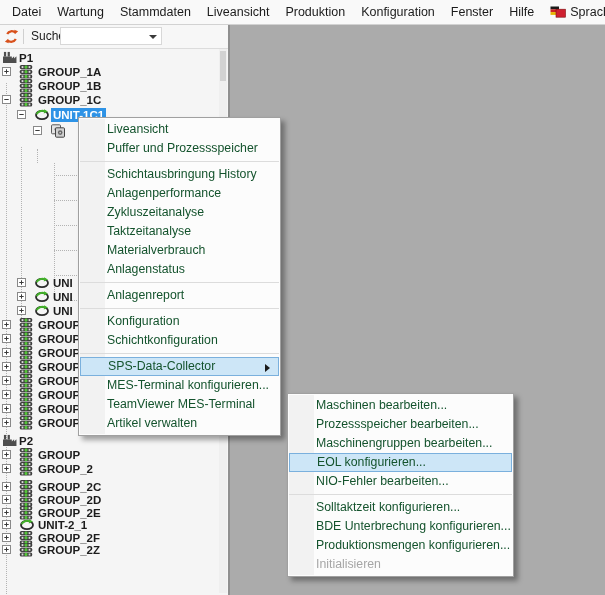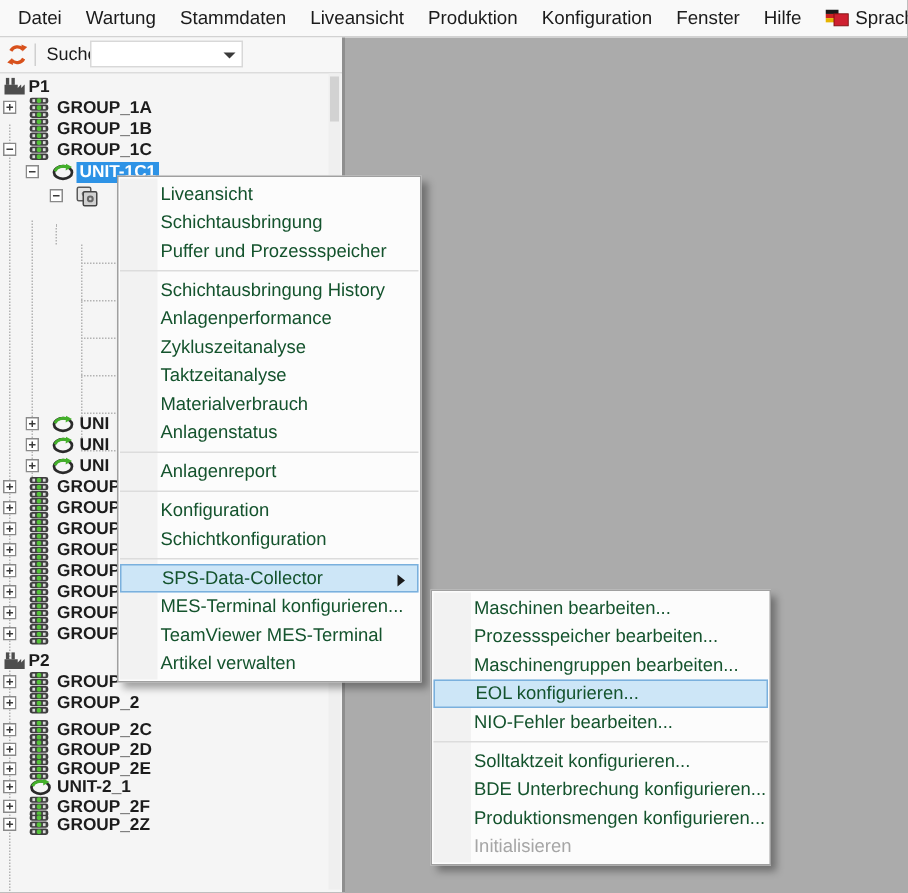--- a/index.html
+++ b/index.html
@@ -786,21 +786,20 @@
       </div>
     </div>
   <div id="tree-scrollbar">
     <div id="tree-scroll-thumb"></div>
   </div>
 </div>
 
 <div id="context-menu" class="ctx-menu">
   <div class="gutter"></div>
 <div class="menu-item"><span>Liveansicht</span></div>
-    <div class="menu-item"><span>Schichtausbringung</span></div>
     <div class="menu-item"><span>Puffer und Prozessspeicher</span></div>
     <div class="menu-sep"></div>
     <div class="menu-item"><span>Schichtausbringung History</span></div>
     <div class="menu-item"><span>Anlagenperformance</span></div>
     <div class="menu-item"><span>Zykluszeitanalyse</span></div>
     <div class="menu-item"><span>Taktzeitanalyse</span></div>
     <div class="menu-item"><span>Materialverbrauch</span></div>
     <div class="menu-item"><span>Anlagenstatus</span></div>
     <div class="menu-sep"></div>
     <div class="menu-item"><span>Anlagenreport</span></div>

